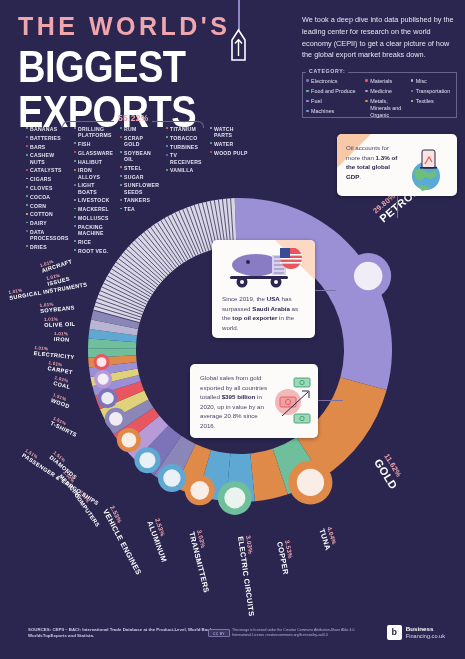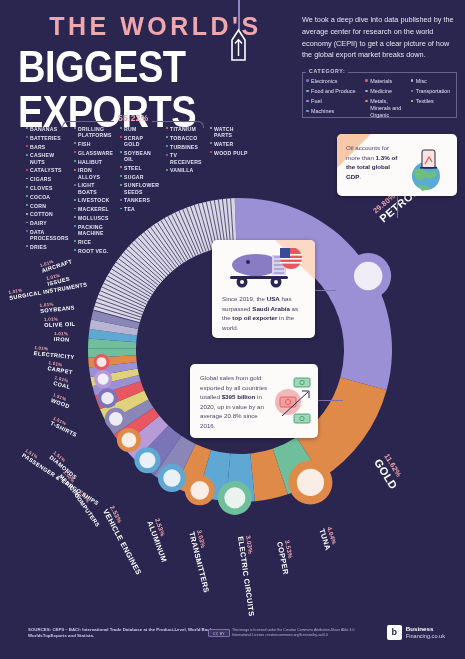--- a/index.html
+++ b/index.html
@@ -10,21 +10,21 @@
     color: #ffffff;
     overflow: hidden;
     position: relative;
   }
   #root { position: relative; width: 465px; height: 659px; }
 
   
   .title-wrap { position: absolute; left: 18px; top: 14px; width: 275px; }
   .t-the-worlds {
     font-size: 25px; font-weight: bold; letter-spacing: 3.5px;
-    color: #f0a6ad; line-height: 1; text-align: center;
+    color: #f0a6ad; line-height: 1;
   }
   .t-biggest {
     font-size: 38px; font-weight: bold; letter-spacing: -0.5px;
     color: #ffffff; line-height: 1; margin-top: 5px;
     transform: scaleY(1.18); transform-origin: left top;
   }
   .hook-line {
     position: absolute; left: 238px; top: 0px; width: 1.6px; height: 30px;
     background: #8d86c9;
   }
@@ -130,21 +130,21 @@
   <div class="title-wrap">
     <div class="t-the-worlds">THE WORLD'S</div>
     <div class="t-biggest">BIGGEST EXPORTS</div>
   </div>
   <div class="hook-line"></div>
   <svg class="hook-arrow" viewBox="0 0 17 34">
     <path d="M8.5 2 L15 12 L15 32 L2 32 L2 12 Z" fill="none" stroke="#ffffff" stroke-width="1.6"></path>
     <path d="M8.5 28 L8.5 12 M5 15.5 L8.5 11.5 L12 15.5" fill="none" stroke="#ffffff" stroke-width="1.4"></path>
   </svg>
 
-  <div class="intro">We took a deep dive into data published by the average center for research on the world economy (CEPII) to get a clear picture of how the global export market breaks down.</div>
+  <div class="intro">We took a deep dive into data published by the leading center for research on the world economy (CEPII) to get a clear picture of how the global export market breaks down.</div>
 
   <div class="cat-box"></div>
   <div class="cat-title">CATEGORY:</div>
   <div class="cat-cols" id="legend-cols">
       <div class="cat-col">
         <div class="cat-item">
           <span class="dot" style="background: rgb(123, 116, 184);"></span>
           <span>Electronics</span>
         </div>
         <div class="cat-item">

